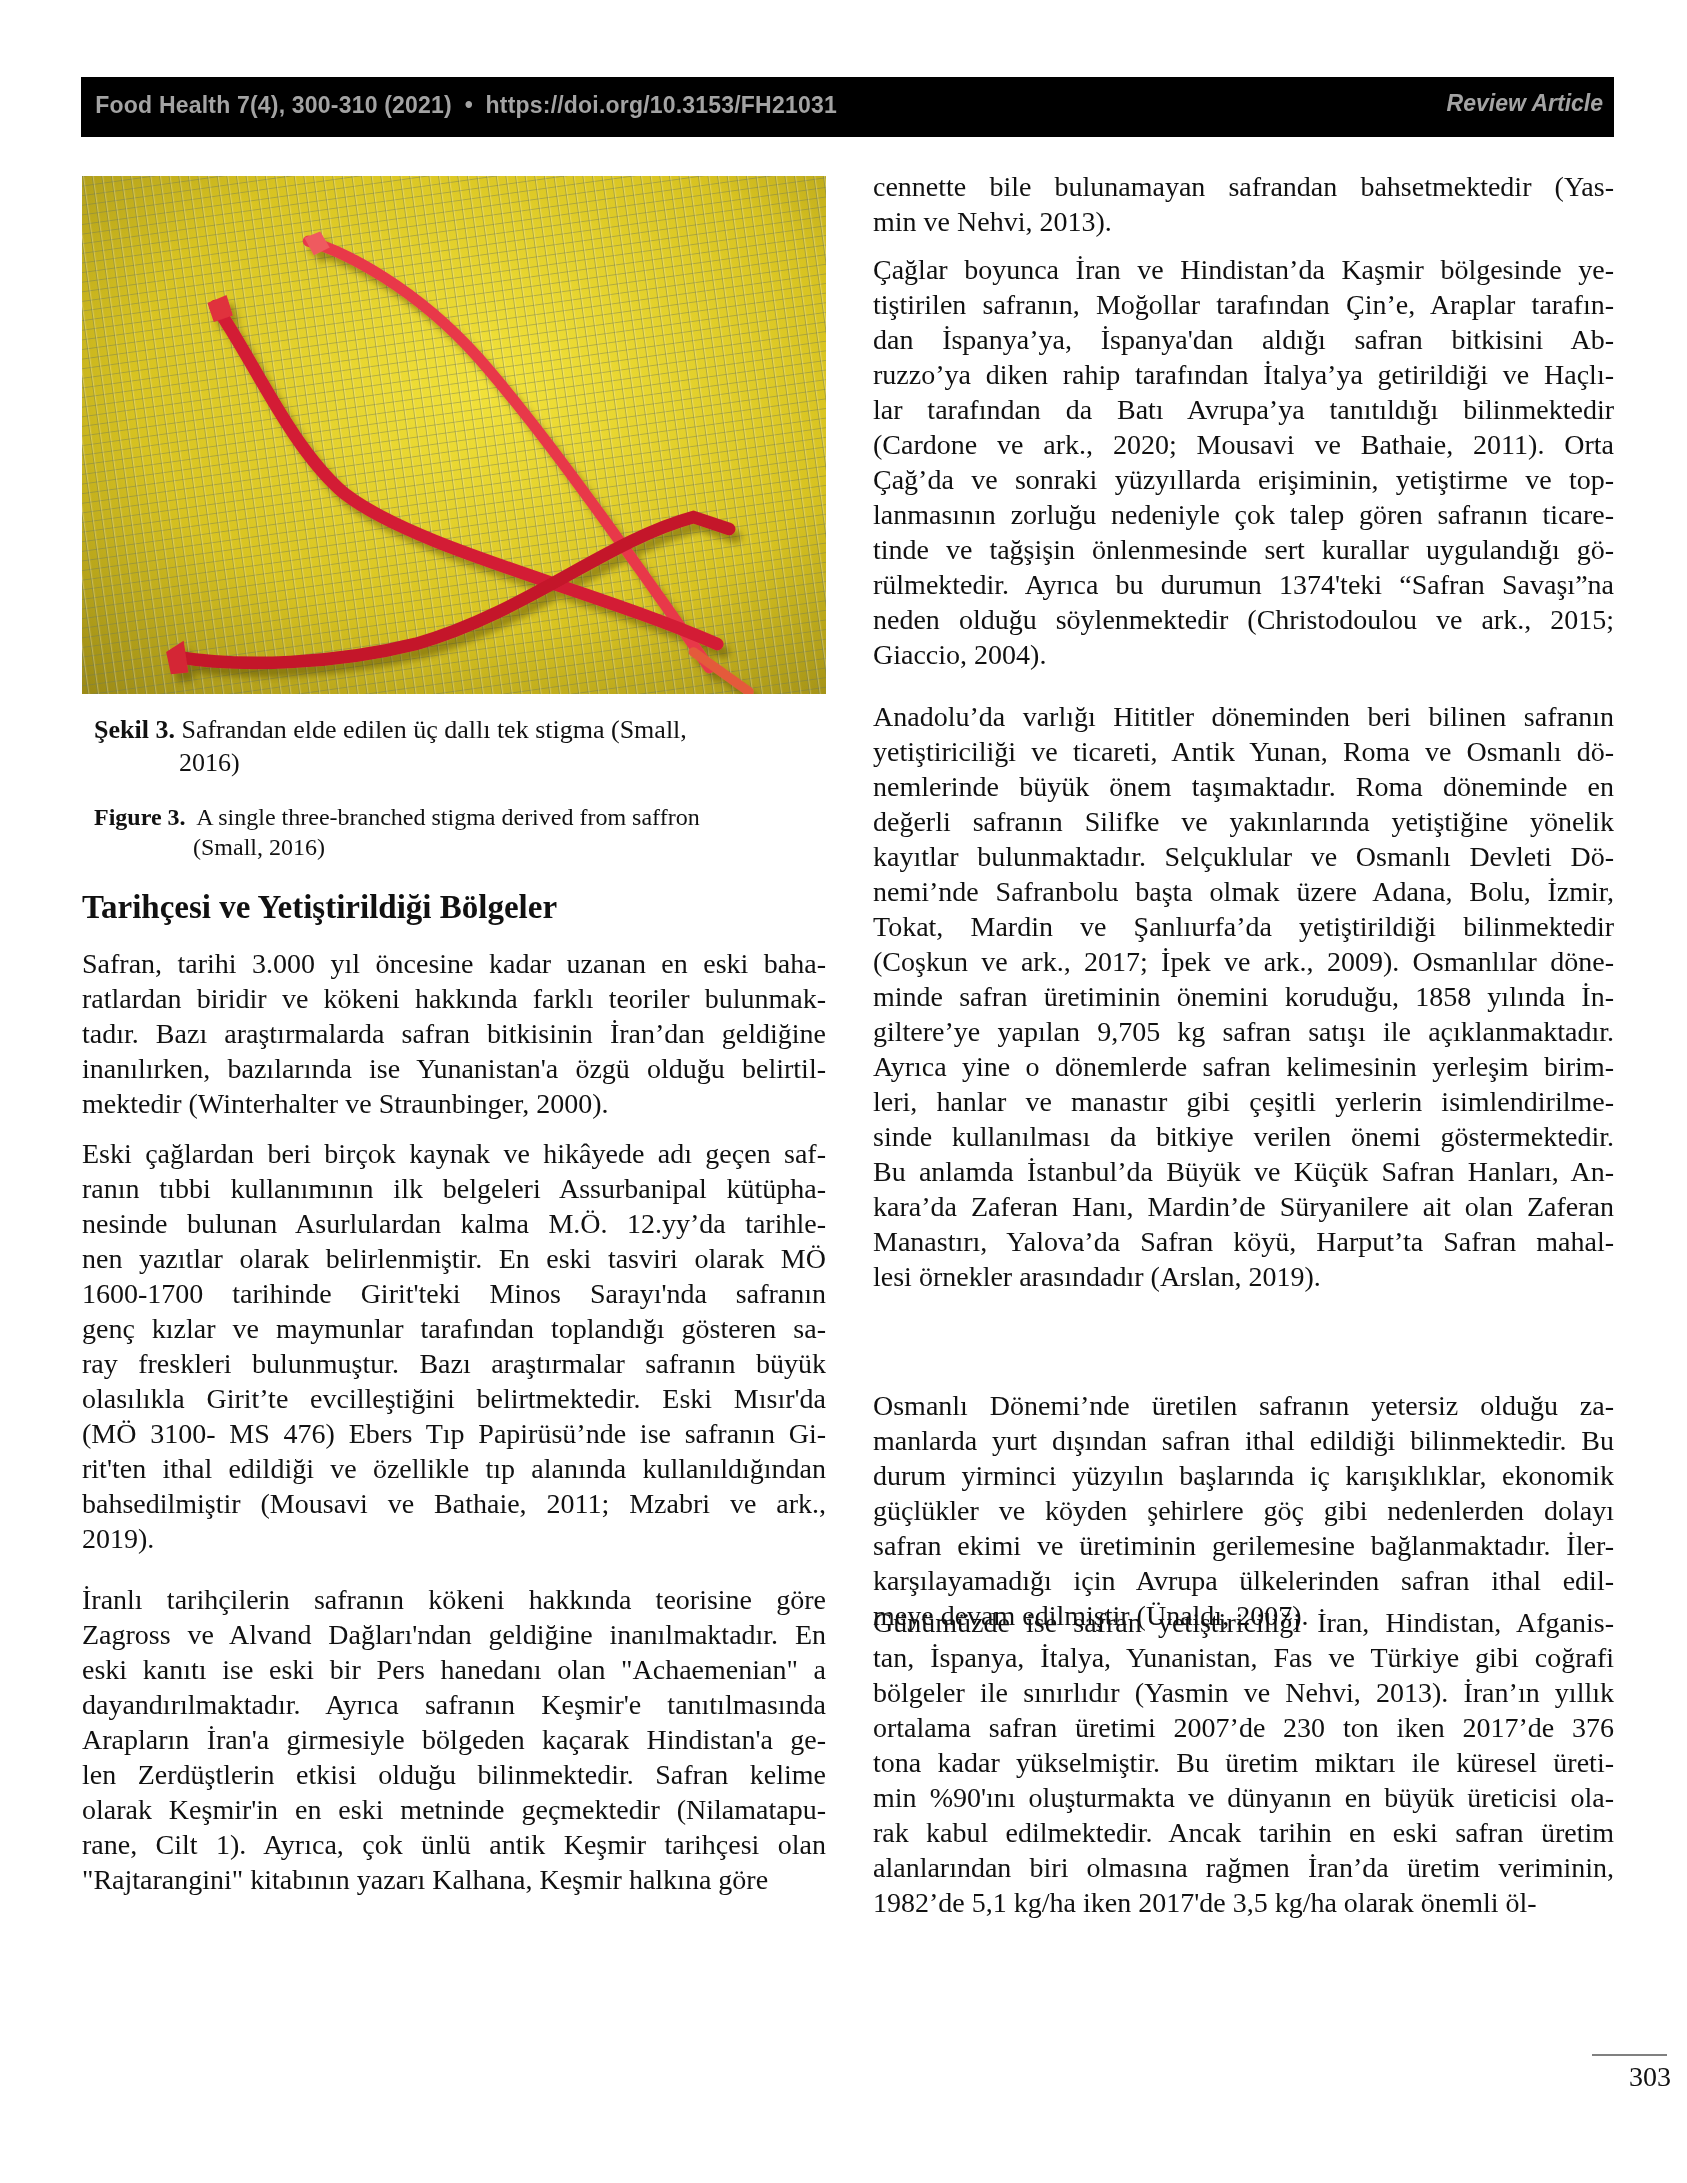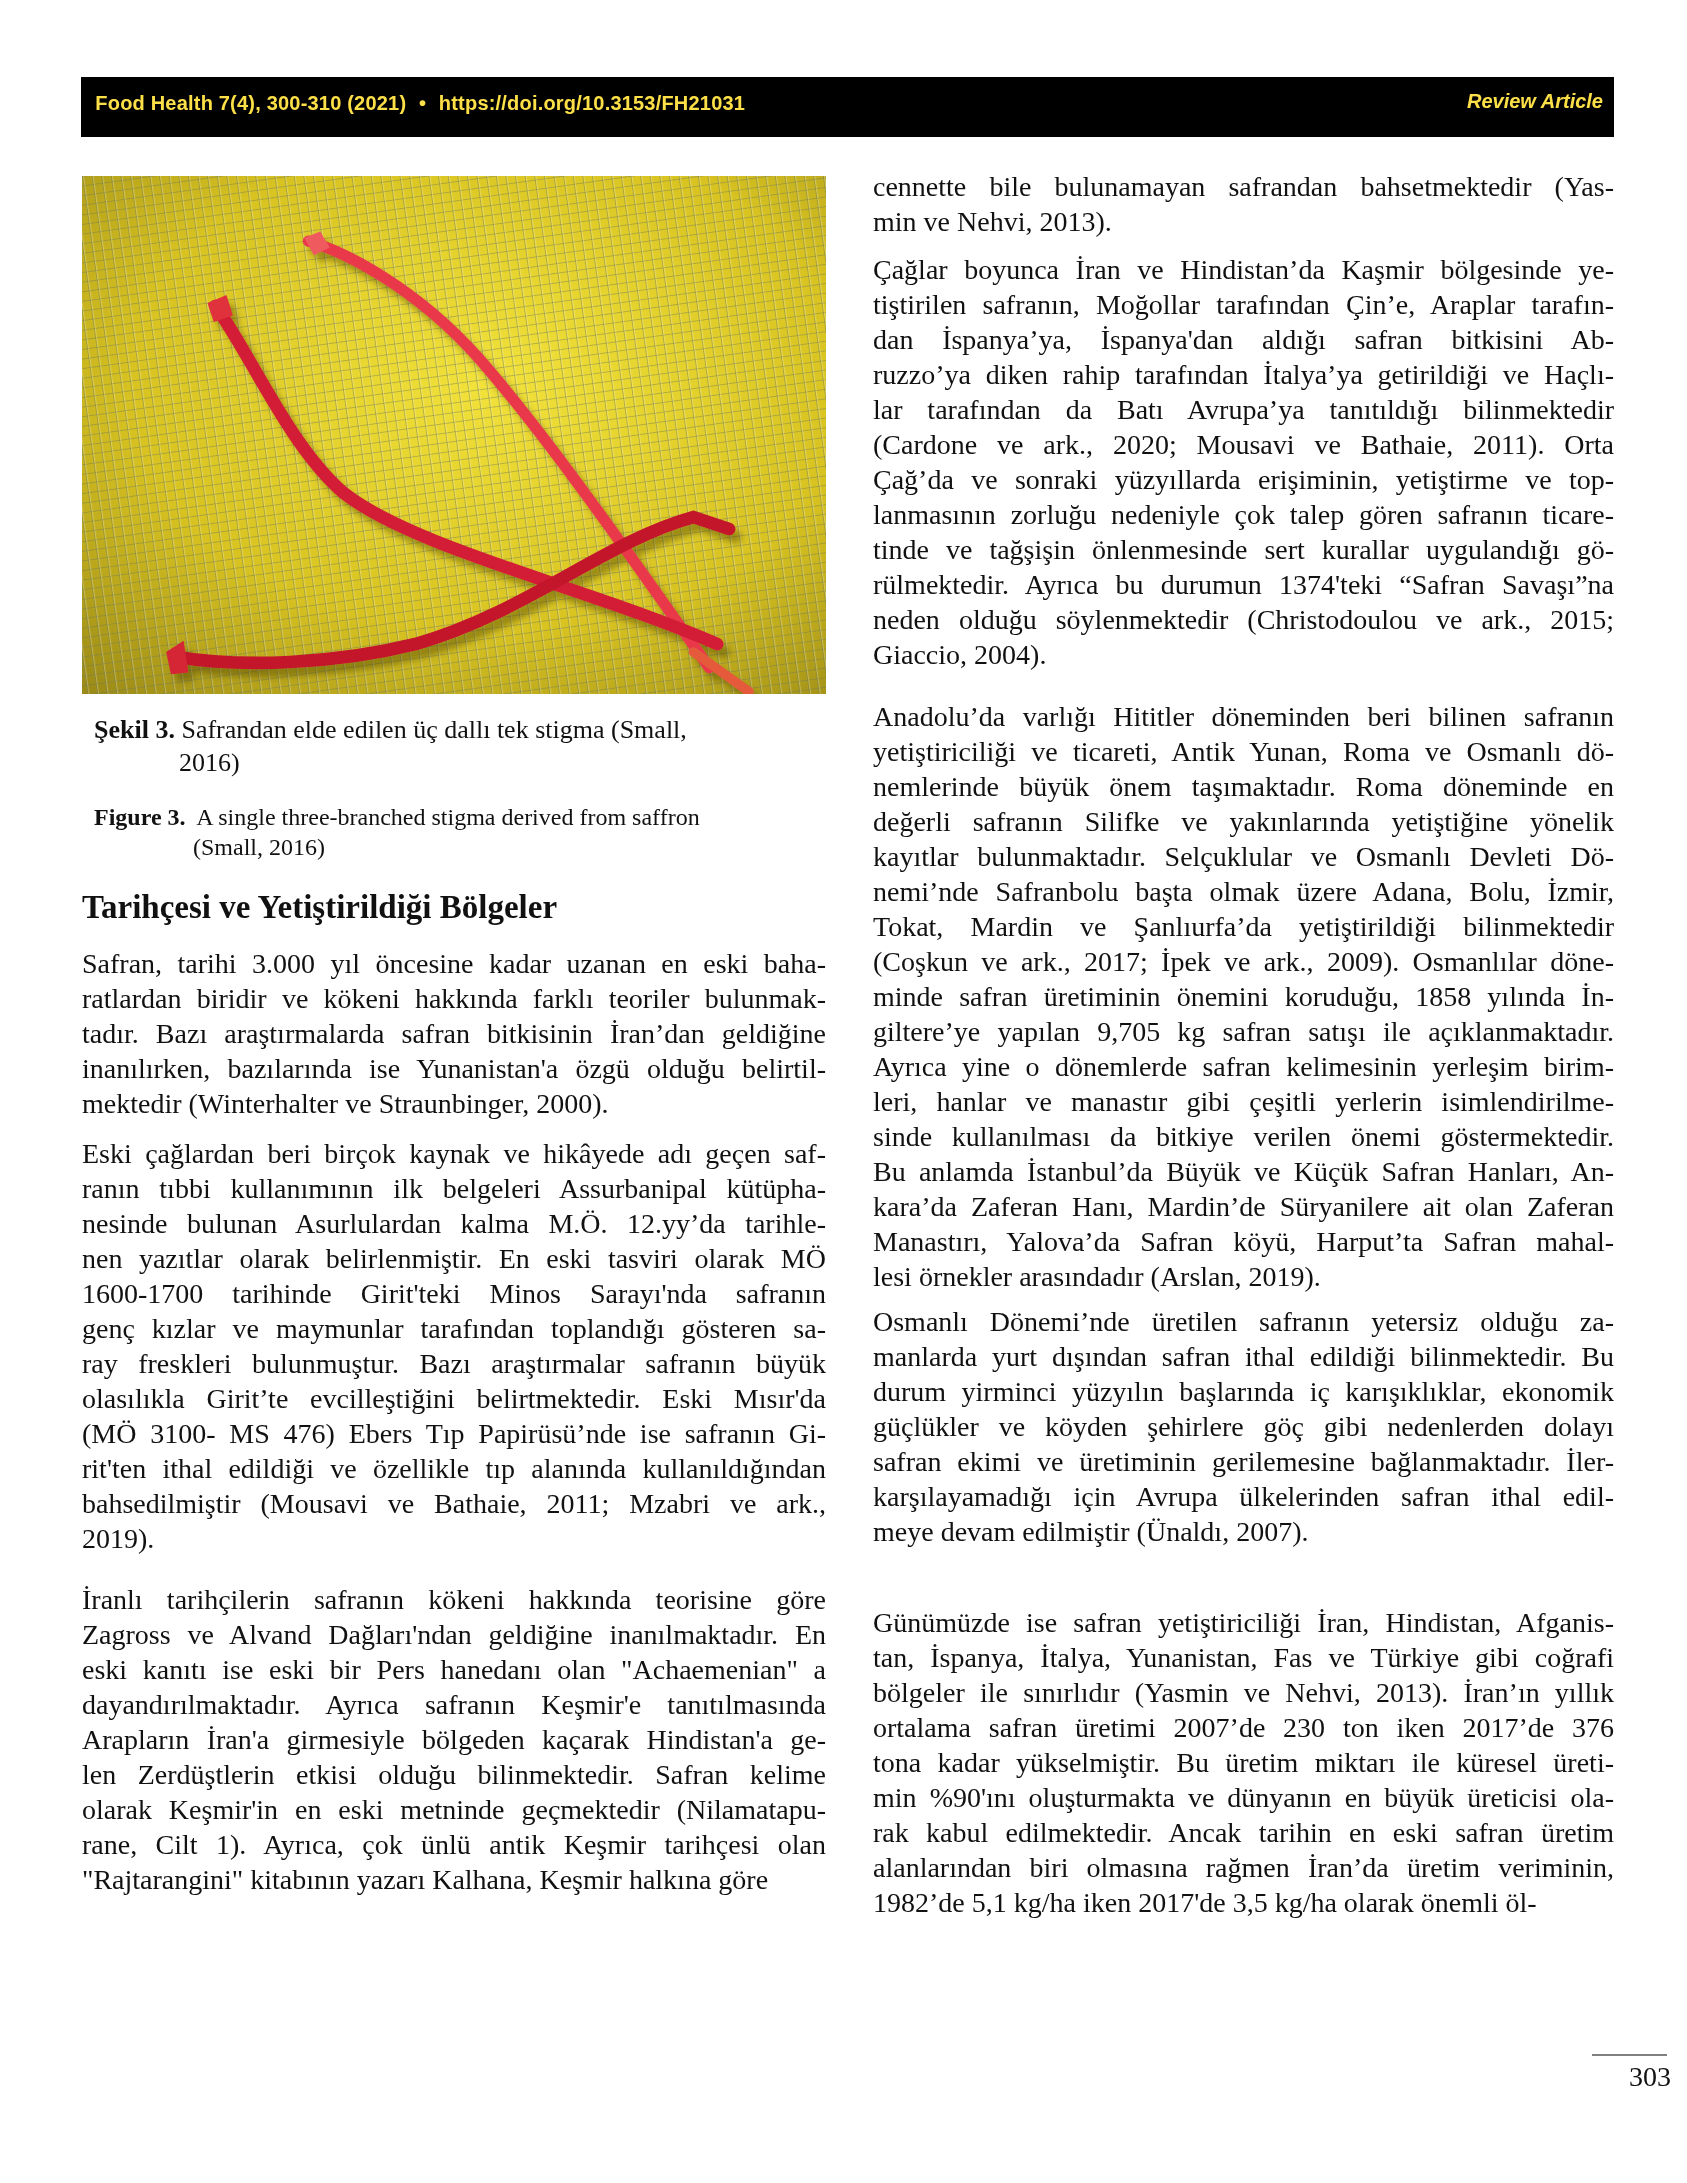--- a/index.html
+++ b/index.html
@@ -1,20 +1,20 @@
 <!DOCTYPE html>
 <html style="font-size:12.7px"><head>
 <meta charset="utf-8">
 <style>
   html, body { margin: 0; padding: 0; background: #ffffff; }
   body { width: 1687px; height: 2183px; position: relative; overflow: hidden;
          font-family: "Liberation Serif", "DejaVu Serif", serif; color: #111; }
   .header-bar { position: absolute; left: 81px; top: 77px; width: 1533px; height: 60px;
-                background: #000; color: #fde047; font-family: "Liberation Sans", "DejaVu Sans", sans-serif;
-                font-weight: bold; font-size: 20px; }
+                background: #000; color: #a3a3a3; font-family: "Liberation Sans", "DejaVu Sans", sans-serif;
+                font-weight: bold; font-size: 23px; }
   .header-left { position: absolute; left: 14.3px; top: 15px; white-space: nowrap; letter-spacing: 0.2px; }
   .header-left .dot { margin: 0 12.7px; }
   .header-right { position: absolute; right: 11px; top: 13px; font-style: italic; white-space: nowrap; }
   .col-left { left: 82px; width: 744px; }
   .col-right { left: 873px; width: 741px; }
 
   .figure-img { position: absolute; left: 82px; top: 176px; width: 744px; height: 518px; overflow: hidden; }
   .figure-img svg { display: block; width: 100%; height: 100%; }
 
   .caption { position: absolute; left: 82px; width: 744px; font-size: 26px; line-height: 33px; }
@@ -156,21 +156,21 @@
     <span class="line">minde safran üretiminin önemini koruduğu, 1858 yılında İn-</span>
     <span class="line">giltere’ye yapılan 9,705 kg safran satışı ile açıklanmaktadır.</span>
     <span class="line">Ayrıca yine o dönemlerde safran kelimesinin yerleşim birim-</span>
     <span class="line">leri, hanlar ve manastır gibi çeşitli yerlerin isimlendirilme-</span>
     <span class="line">sinde kullanılması da bitkiye verilen önemi göstermektedir.</span>
     <span class="line">Bu anlamda İstanbul’da Büyük ve Küçük Safran Hanları, An-</span>
     <span class="line">kara’da Zaferan Hanı, Mardin’de Süryanilere ait olan Zaferan</span>
     <span class="line">Manastırı, Yalova’da Safran köyü, Harput’ta Safran mahal-</span>
     <span class="line last">lesi örnekler arasındadır (Arslan, 2019).</span>
   </div>
-<div class="para col-right" style="top:1304px;">
+<div class="para col-right" style="top:1388px;">
     <span class="line">Osmanlı Dönemi’nde üretilen safranın yetersiz olduğu za-</span>
     <span class="line">manlarda yurt dışından safran ithal edildiği bilinmektedir. Bu</span>
     <span class="line">durum yirminci yüzyılın başlarında iç karışıklıklar, ekonomik</span>
     <span class="line">güçlükler ve köyden şehirlere göç gibi nedenlerden dolayı</span>
     <span class="line">safran ekimi ve üretiminin gerilemesine bağlanmaktadır. İler-</span>
     <span class="line">karşılayamadığı için Avrupa ülkelerinden safran ithal edil-</span>
     <span class="line last">meye devam edilmiştir (Ünaldı, 2007).</span>
   </div>
 <div class="para col-right" style="top:1605px;">
     <span class="line">Günümüzde ise safran yetiştiriciliği İran, Hindistan, Afganis-</span>

